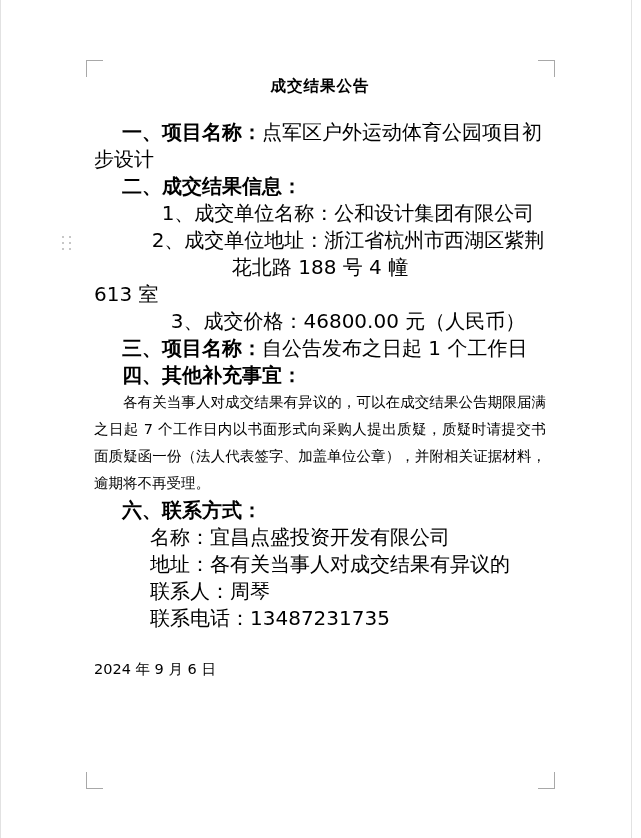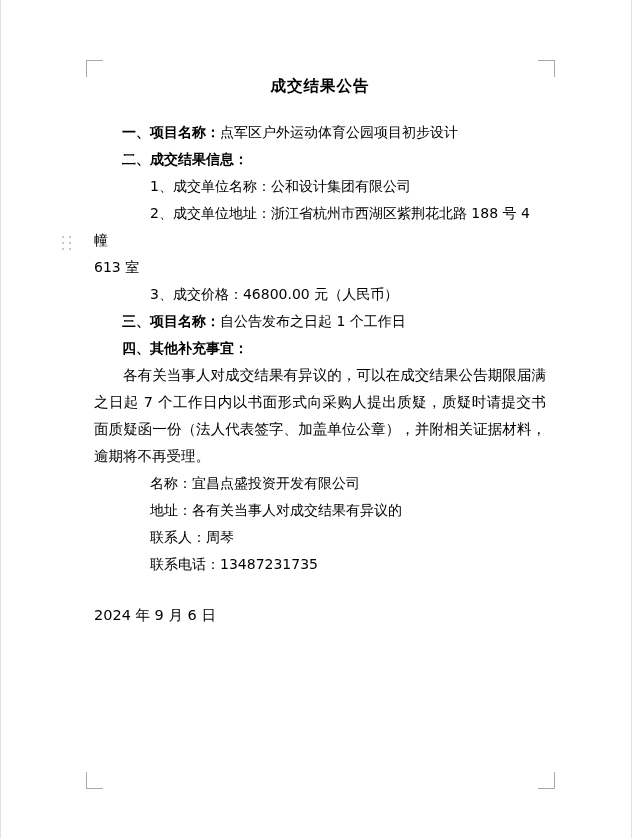--- a/index.html
+++ b/index.html
@@ -73,34 +73,35 @@
   }
   .doc-title {
     text-align: center;
     font-weight: bold;
     font-size: 15.5px;
     letter-spacing: 1px;
     margin: 8px 0 22px 0;
     font-family: "DejaVu Sans", "Liberation Sans", sans-serif;
   }
   .line {
-    font-size: 14px;
+    font-size: 20px;
     line-height: 27px;
     margin: 0;
     white-space: pre-wrap;
   }
   .lv1 {
     font-weight: bold;
     text-indent: 28px;
   }
   .lv1 .normal {
     font-weight: normal;
   }
   .lv2 {
     text-indent: 56px;
+    text-align: center;
   }
   .para {
     font-size: 14.5px;
     line-height: 27px;
     text-indent: 29px;
     margin: 0;
     text-align: justify;
   }
   .contact {
     text-indent: 56px;
@@ -150,20 +151,21 @@
 
     <p class="line lv2">3、成交价格：46800.00 元（人民币）</p>
 
     <p class="line lv1"><span>三、项目名称：</span><span class="normal">自公告发布之日起 1 个工作日</span></p>
 
     <p class="line lv1"><span>四、其他补充事宜：</span></p>
 
     <p class="para">各有关当事人对成交结果有异议的，可以在成交结果公告期限届满之日起 7 个工作日内以书面形式向采购人提出质疑，质疑时请提交书面质疑函一份（法人代表签字、加盖单位公章），并附相关证据材料，逾期将不再受理。</p>
 
 
+    <p class="line lv1"><span>六、联系方式：</span></p>
 
     <p class="line contact">名称：宜昌点盛投资开发有限公司</p>
     <p class="line contact">地址：各有关当事人对成交结果有异议的</p>
     <p class="line contact">联系人：周琴</p>
     <p class="line contact">联系电话：13487231735</p>
 
     <div class="date">2024 年 9 月 6 日</div>
 
   </div>
 </div>

